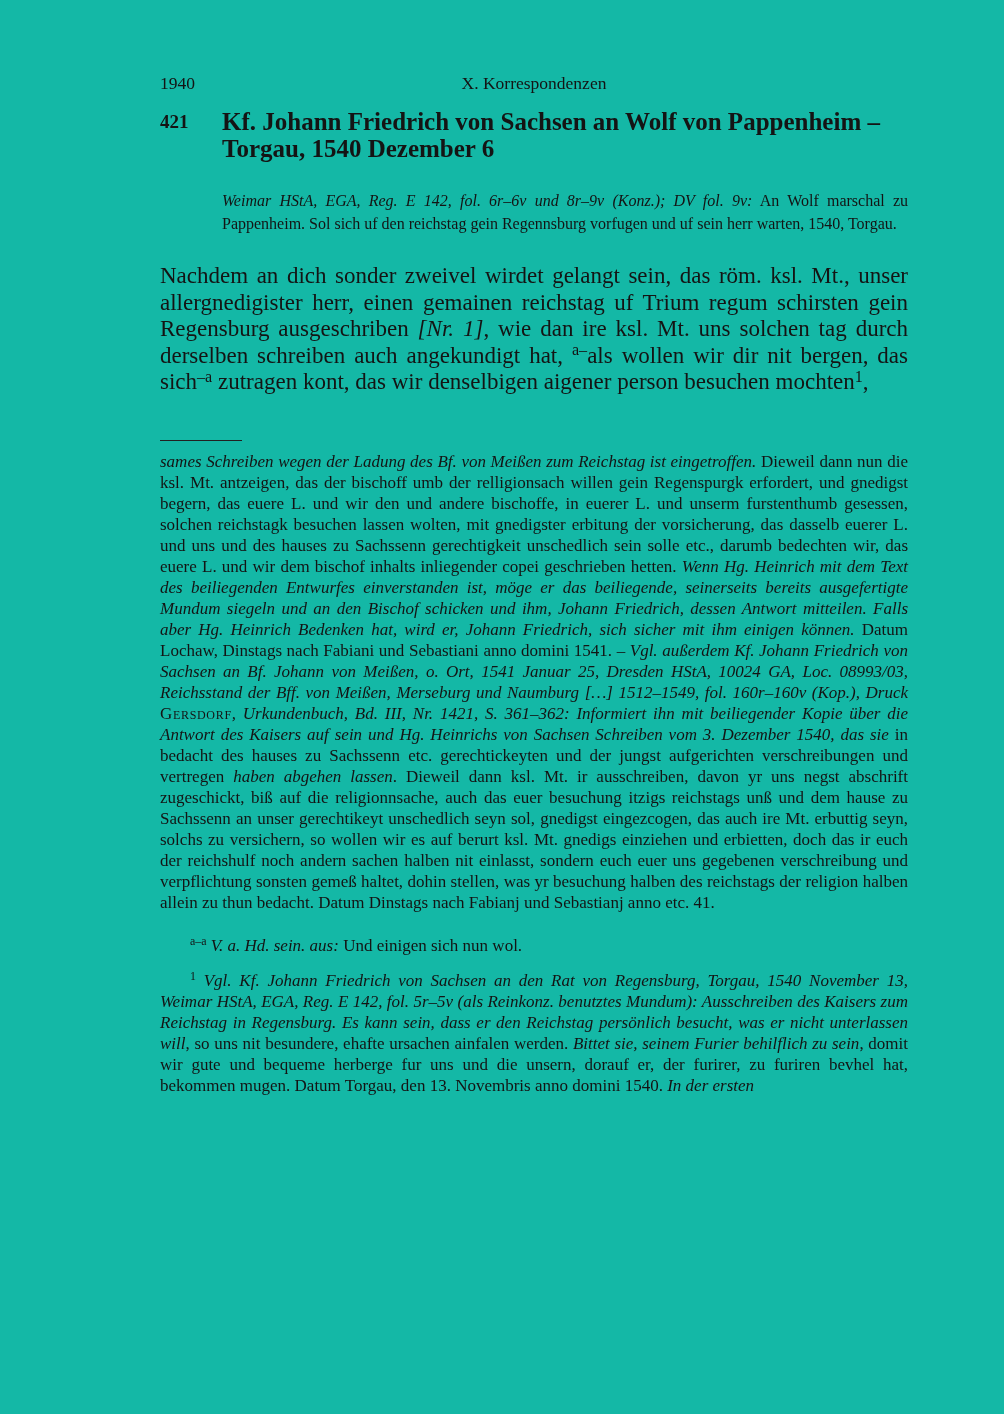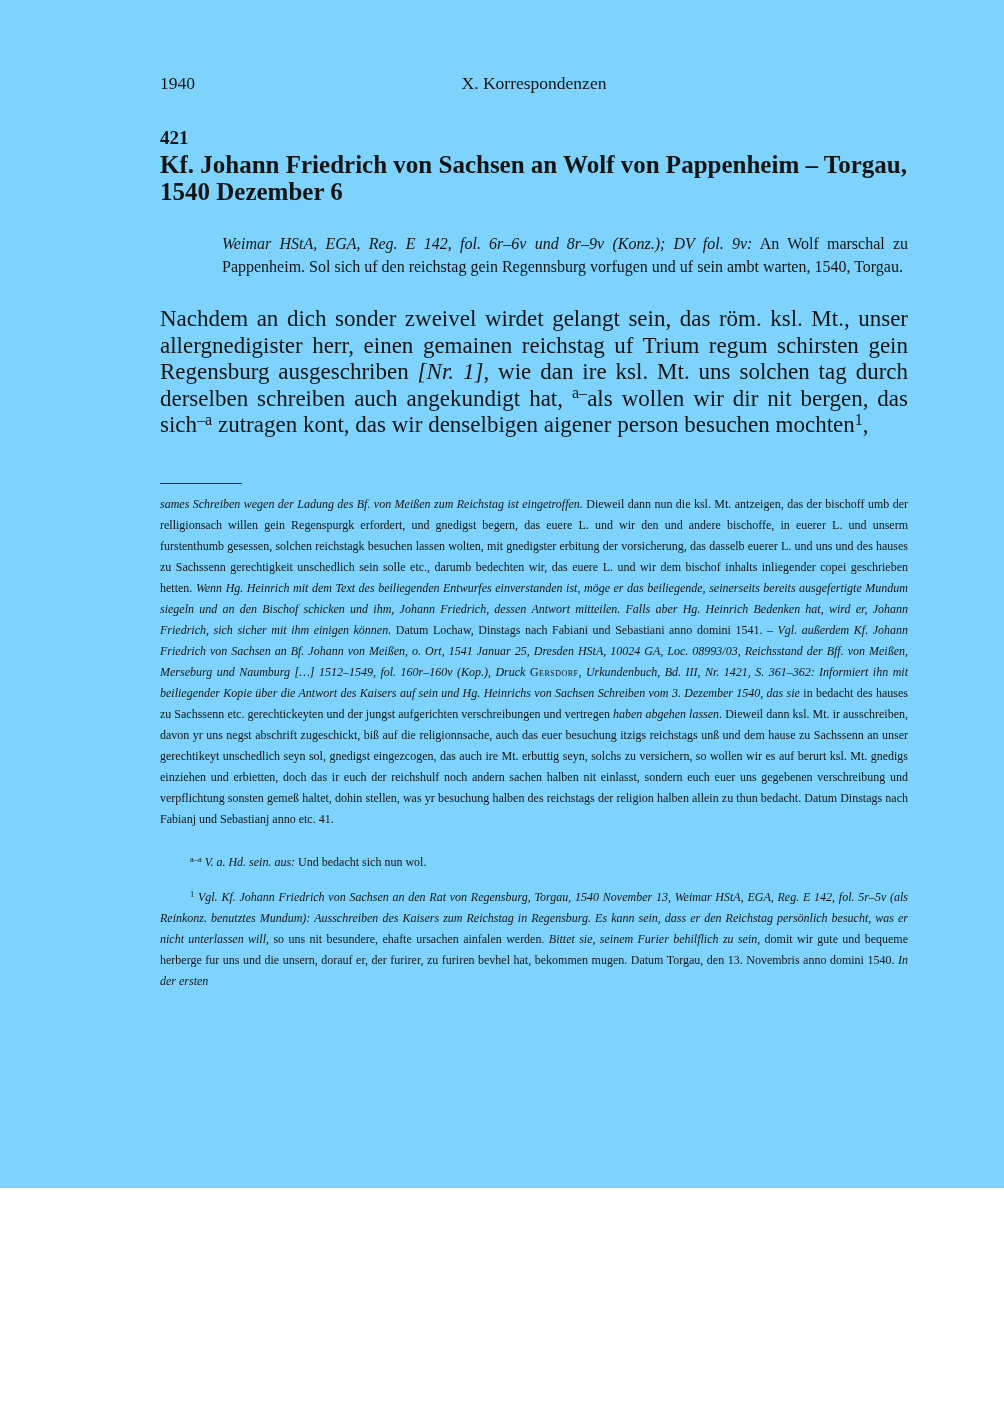--- a/index.html
+++ b/index.html
@@ -1,43 +1,42 @@
 <!DOCTYPE html>
 <html><head>
 <meta charset="utf-8">
 <style>
   * { box-sizing: border-box; }
   html, body { margin: 0; padding: 0; background: #ffffff; }
   .page {
     position: relative;
     width: 1004px;
-    height: 1188px;
+    height: 1414px;
     margin: 0 auto;
-    background: #7dd3fc;
+    background: #14b8a6;
     color: #141414;
     font-family: "Liberation Serif", "DejaVu Serif", serif;
     padding: 72px 96px 40px 160px;
     overflow: hidden;
   }
   
   .page-head {
     position: relative;
     font-size: 17.5px;
     line-height: 22px;
     text-align: center;
   }
   .page-number { position: absolute; left: 0; top: 0; }
   
   .entry-heading {
     display: flex;
-    margin-top: 30px;
+    margin-top: 14px;
     font-weight: bold;
     font-size: 19px;
     line-height: 27px;
-    flex-direction: column;
   }
   .entry-number { width: 62px; flex-shrink: 0; }
   .entry-title { flex: 1; margin: 0; font-size: 25px; line-height: 27px; }
   
   .source-note {
     margin: 28px 0 0 62px;
     font-size: 16px;
     line-height: 22.5px;
     text-align: justify;
   }
@@ -51,21 +50,21 @@
   
   .footnotes { margin-top: 44px; }
   .footnote-rule {
     width: 82px;
     height: 0;
     border-top: 1.4px solid #222;
     margin: 0 0 10px 0;
   }
   .footnote {
     margin: 0;
-    font-size: 12px;
+    font-size: 17px;
     line-height: 21px;
     text-align: justify;
   }
   .footnote.note-a { margin-top: 22px; text-indent: 30px; }
   .footnote.note-1 { margin-top: 14px; text-indent: 30px; }
   
   .seg-r { font-style: normal; }
   .seg-i { font-style: italic; }
   .seg-sc { font-variant: small-caps; letter-spacing: 0.04em; }
   sup.seg-sup {
@@ -84,24 +83,24 @@
   <div class="page-head">
     <span class="page-number">1940</span>
     <span class="running-head">X. Korrespondenzen</span>
   </div>
 
   <div class="entry-heading">
     <span class="entry-number">421</span>
     <h1 class="entry-title">Kf. Johann Friedrich von Sachsen an Wolf von Pappenheim – Torgau, 1540 Dezember 6</h1>
   </div>
 
-  <p class="source-note"><span class="seg-i">Weimar HStA, EGA, Reg. E 142, fol. 6r–6v und 8r–9v (Konz.); DV fol. 9v:</span><span class="seg-r"> An Wolf marschal zu Pappenheim. Sol sich uf den reichstag gein Regennsburg vorfugen und uf sein ambt warten, 1540, Torgau.</span></p>
+  <p class="source-note"><span class="seg-i">Weimar HStA, EGA, Reg. E 142, fol. 6r–6v und 8r–9v (Konz.); DV fol. 9v:</span><span class="seg-r"> An Wolf marschal zu Pappenheim. Sol sich uf den reichstag gein Regennsburg vorfugen und uf sein herr warten, 1540, Torgau.</span></p>
 
   <p class="body-text"><span class="seg-r">Nachdem an dich sonder zweivel wirdet gelangt sein, das röm. ksl. Mt., unser allergnedigister herr, einen gemainen reichstag uf Trium regum schirsten gein Regensburg ausgeschriben </span><span class="seg-i">[Nr. 1]</span><span class="seg-r">, wie dan ire ksl. Mt. uns solchen tag durch derselben schreiben auch angekundigt hat, </span><sup class="seg-sup">a–</sup><span class="seg-r">als wollen wir dir nit bergen, das sich</span><sup class="seg-sup">–a</sup><span class="seg-r"> zutragen kont, das wir denselbigen aigener person besuchen mochten</span><sup class="seg-sup">1</sup><span class="seg-r">,</span></p>
 
   <div class="footnotes">
     <div class="footnote-rule"></div>
     <p class="footnote continuation"><span class="seg-i">sames Schreiben wegen der Ladung des Bf. von Meißen zum Reichstag ist eingetroffen.</span><span class="seg-r"> Dieweil dann nun die ksl. Mt. antzeigen, das der bischoff umb der relligionsach willen gein Regenspurgk erfordert, und gnedigst begern, das euere L. und wir den und andere bischoffe, in euerer L. und unserm furstenthumb gesessen, solchen reichstagk besuchen lassen wolten, mit gnedigster erbitung der vorsicherung, das dasselb euerer L. und uns und des hauses zu Sachssenn gerechtigkeit unschedlich sein solle etc., darumb bedechten wir, das euere L. und wir dem bischof inhalts inliegender copei geschrieben hetten. </span><span class="seg-i">Wenn Hg. Heinrich mit dem Text des beiliegenden Entwurfes einverstanden ist, möge er das beiliegende, seinerseits bereits ausgefertigte Mundum siegeln und an den Bischof schicken und ihm, Johann Friedrich, dessen Antwort mitteilen. Falls aber Hg. Heinrich Bedenken hat, wird er, Johann Friedrich, sich sicher mit ihm einigen können.</span><span class="seg-r"> Datum Lochaw, Dinstags nach Fabiani und Sebastiani anno domini 1541. – </span><span class="seg-i">Vgl. außerdem Kf. Johann Friedrich von Sachsen an Bf. Johann von Meißen, o. Ort, 1541 Januar 25, Dresden HStA, 10024 GA, Loc. 08993/03, Reichsstand der Bff. von Meißen, Merseburg und Naumburg […] 1512–1549, fol. 160r–160v (Kop.), Druck </span><span class="seg-sc">Gersdorf</span><span class="seg-i">, Urkundenbuch, Bd. III, Nr. 1421, S. 361–362: Informiert ihn mit beiliegender Kopie über die Antwort des Kaisers auf sein und Hg. Heinrichs von Sachsen Schreiben vom 3. Dezember 1540, das sie</span><span class="seg-r"> in bedacht des hauses zu Sachssenn etc. gerechtickeyten und der jungst aufgerichten verschreibungen und vertregen </span><span class="seg-i">haben abgehen lassen</span><span class="seg-r">. Dieweil dann ksl. Mt. ir ausschreiben, davon yr uns negst abschrift zugeschickt, biß auf die religionnsache, auch das euer besuchung itzigs reichstags unß und dem hause zu Sachssenn an unser gerechtikeyt unschedlich seyn sol, gnedigst eingezcogen, das auch ire Mt. erbuttig seyn, solchs zu versichern, so wollen wir es auf berurt ksl. Mt. gnedigs einziehen und erbietten, doch das ir euch der reichshulf noch andern sachen halben nit einlasst, sondern euch euer uns gegebenen verschreibung und verpflichtung sonsten gemeß haltet, dohin stellen, was yr besuchung halben des reichstags der religion halben allein zu thun bedacht. Datum Dinstags nach Fabianj und Sebastianj anno etc. 41.</span></p>
-    <p class="footnote note-a"><sup class="seg-sup">a–a</sup><span class="seg-r"> </span><span class="seg-i">V. a. Hd. sein. aus:</span><span class="seg-r"> Und bedacht sich nun wol.</span></p>
+    <p class="footnote note-a"><sup class="seg-sup">a–a</sup><span class="seg-r"> </span><span class="seg-i">V. a. Hd. sein. aus:</span><span class="seg-r"> Und einigen sich nun wol.</span></p>
     <p class="footnote note-1"><sup class="seg-sup">1</sup><span class="seg-r"> </span><span class="seg-i">Vgl. Kf. Johann Friedrich von Sachsen an den Rat von Regensburg, Torgau, 1540 November 13, Weimar HStA, EGA, Reg. E 142, fol. 5r–5v (als Reinkonz. benutztes Mundum): Ausschreiben des Kaisers zum Reichstag in Regensburg. Es kann sein, dass er den Reichstag persönlich besucht, was er nicht unterlassen will</span><span class="seg-r">, so uns nit besundere, ehafte ursachen ainfalen werden. </span><span class="seg-i">Bittet sie, seinem Furier behilflich zu sein</span><span class="seg-r">, domit wir gute und bequeme herberge fur uns und die unsern, dorauf er, der furirer, zu furiren bevhel hat, bekommen mugen. Datum Torgau, den 13. Novembris anno domini 1540. </span><span class="seg-i">In der ersten</span></p>
   </div>
 
 </div>
 
 </body></html>

